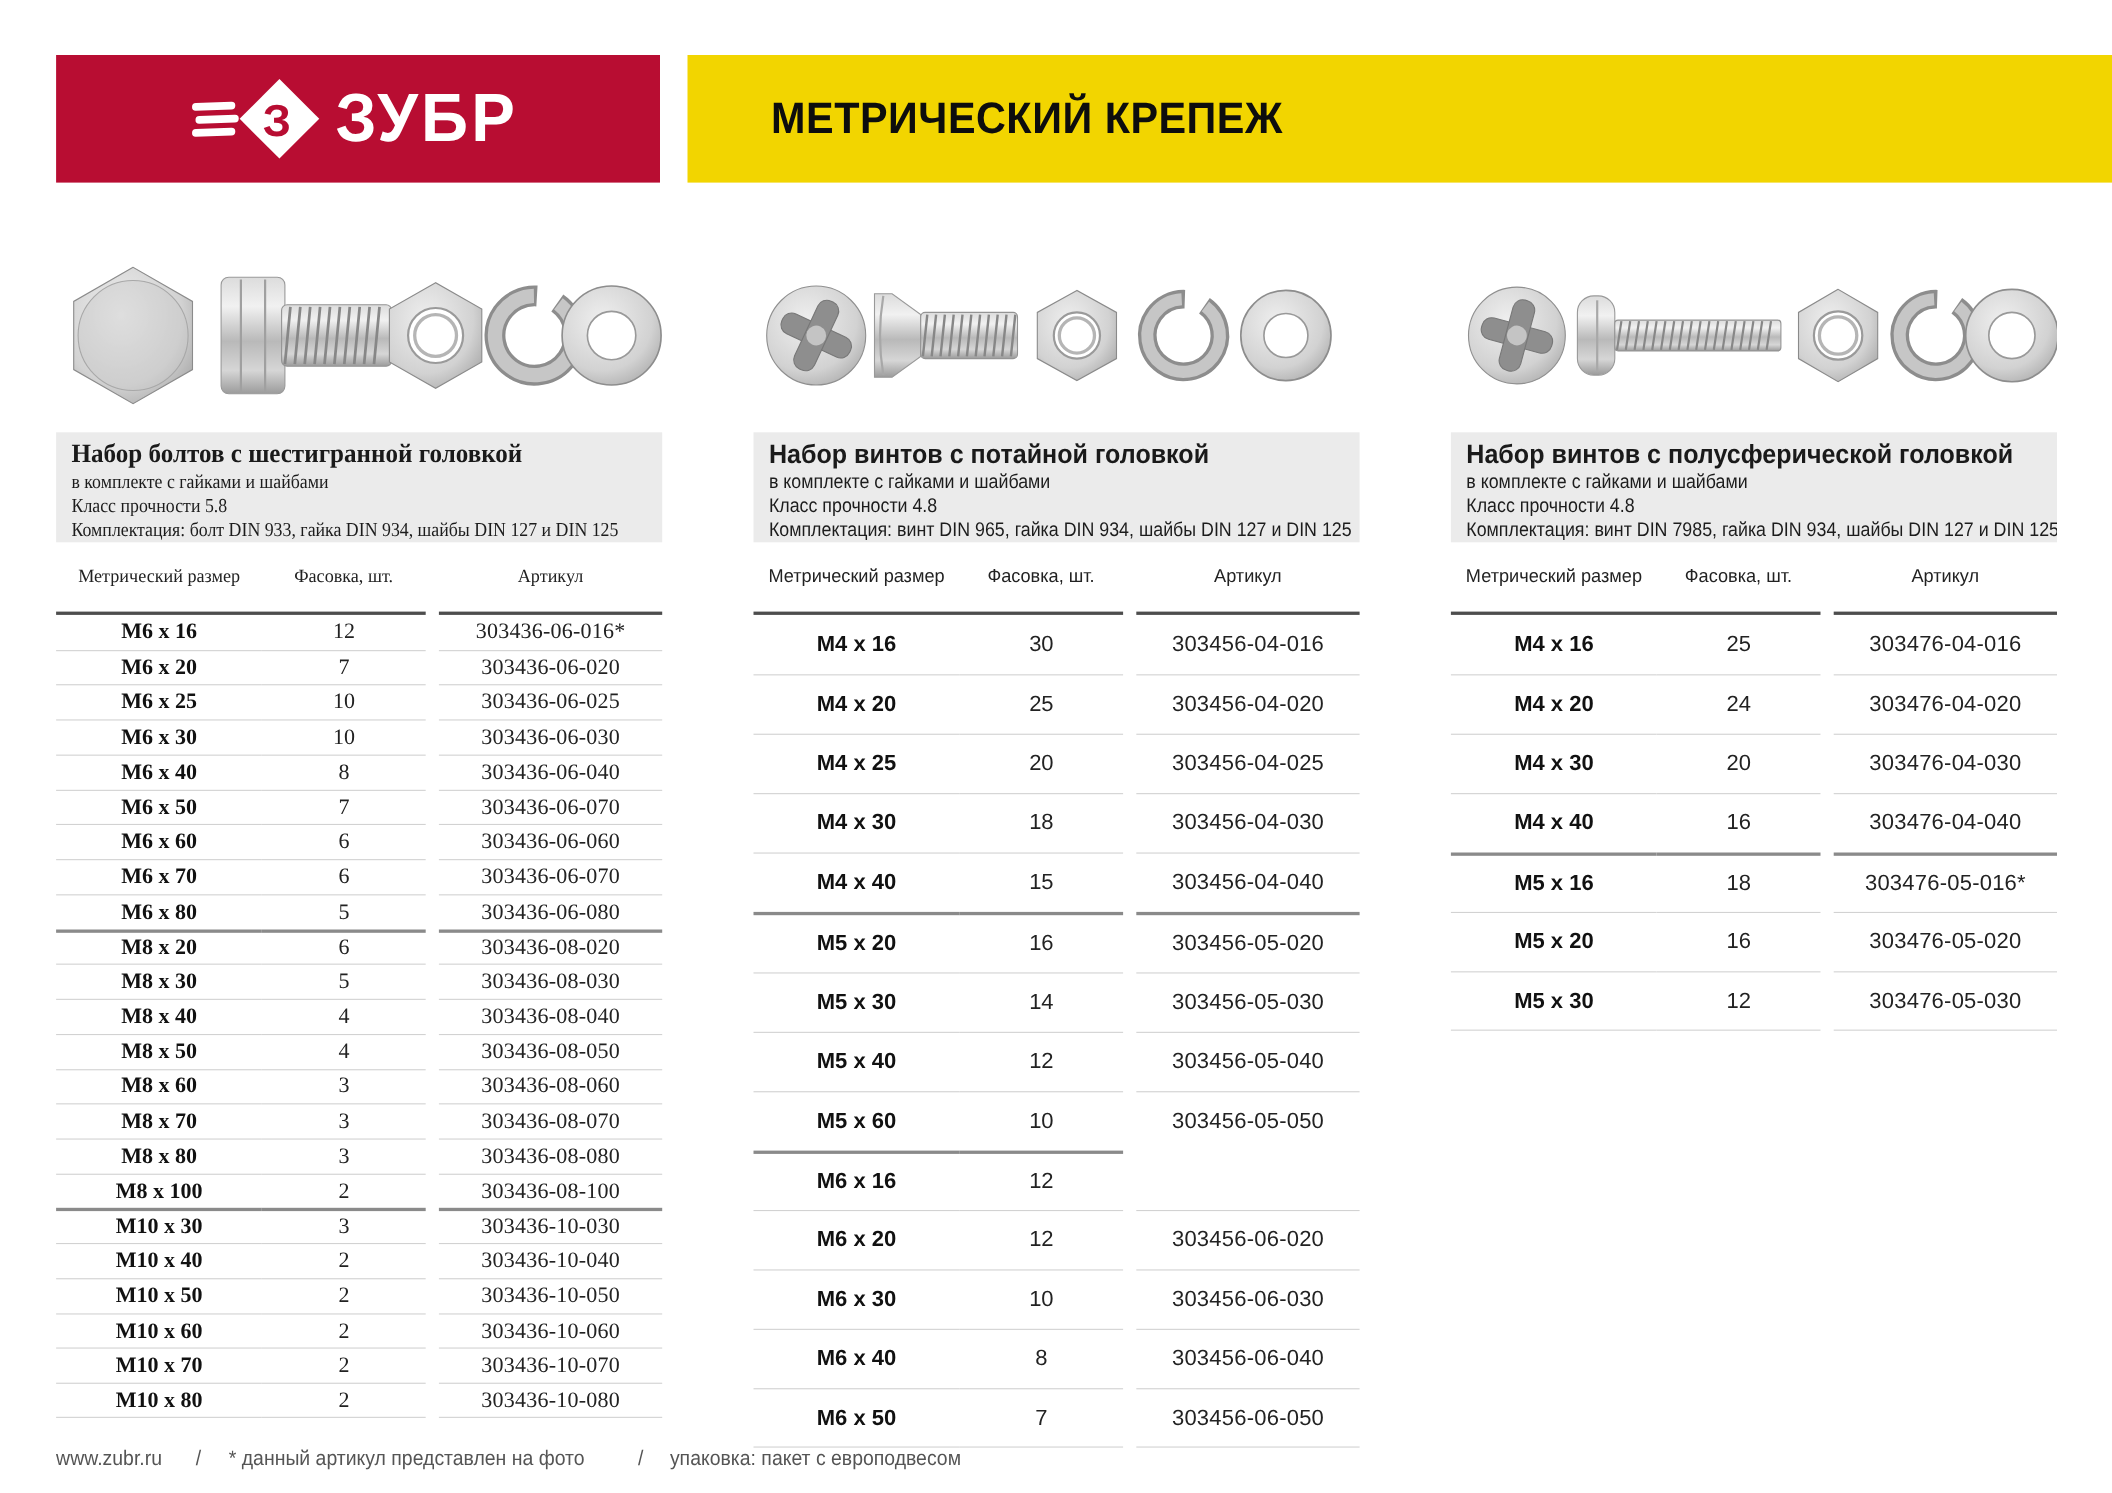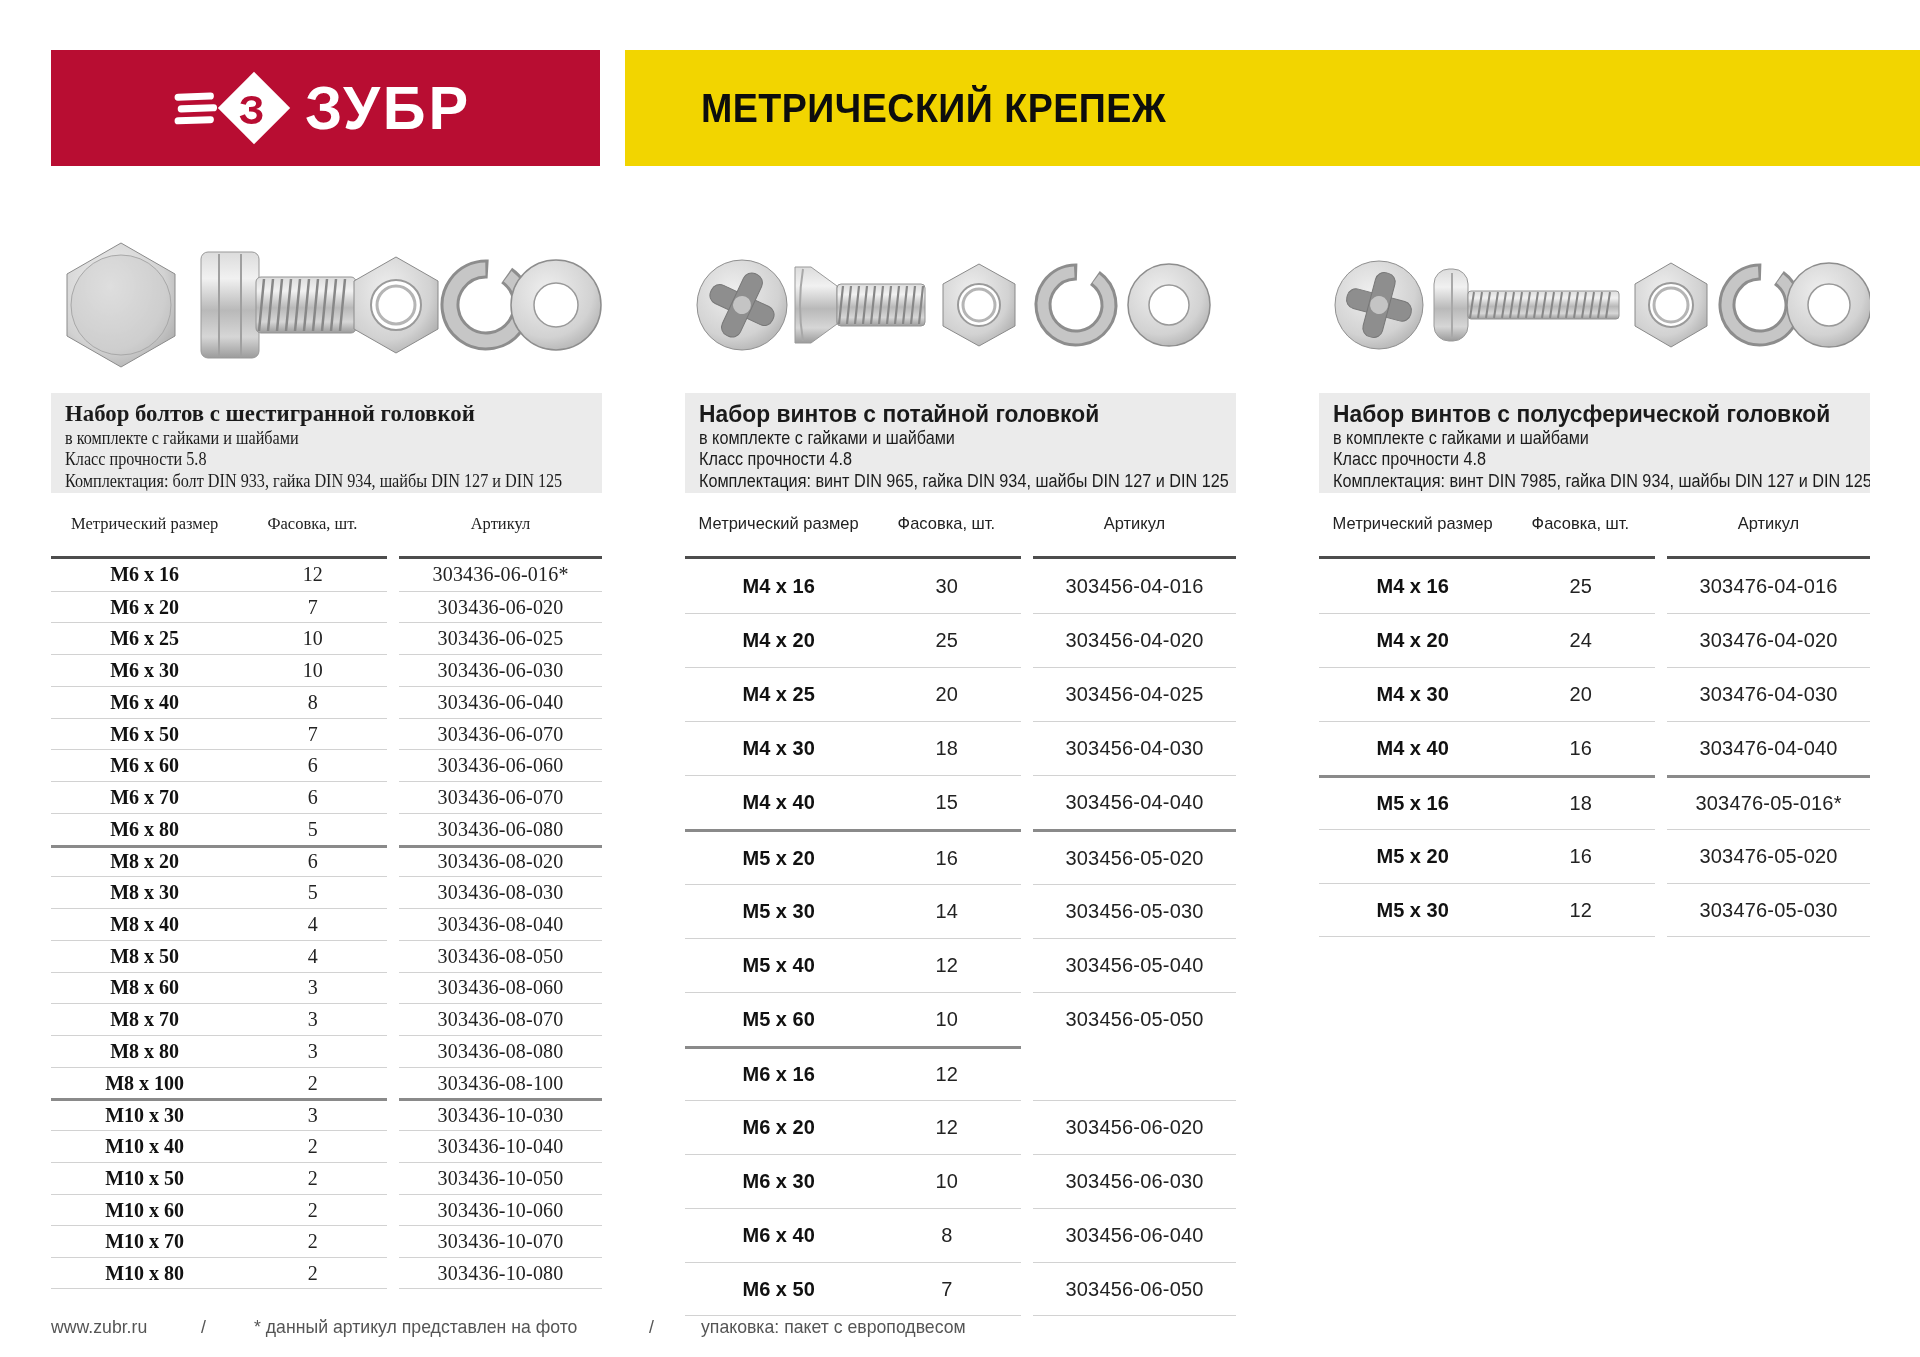--- a/index.html
+++ b/index.html
@@ -46,21 +46,21 @@
   .trow{height:var(--rh);align-items:stretch;}
   .trow>div{display:flex;align-items:center;justify-content:center;box-sizing:border-box;}
   .c-size{font-weight:700;font-size:20px;color:#111;}
   .c-pack{font-size:20px;color:#222;}
   .c-sku{font-size:20px;color:#222;letter-spacing:.2px;}
   .trow + .trow > .bcell{border-top:1px solid #d2d2d2;}
   .trow.gstart > .bcell{border-top:3px solid #8a8a8a;}
   .trow.last > .bcell{border-bottom:1px solid #d2d2d2;}
 
   
-  .footer{position:absolute;left:51px;top:1316px;display:flex;align-items:center;gap:47px;
+  .footer{position:absolute;left:51px;top:1316px;display:flex;align-items:center;gap:24px;
     font-size:19px;color:#555;}
   .footer span{white-space:nowrap;transform:scaleX(.93);transform-origin:0 50%;}
 </style>
 </head>
 <body>
 
 <div class="page">
 
   <svg width="0" height="0" style="position:absolute" aria-hidden="true">
     <defs>

